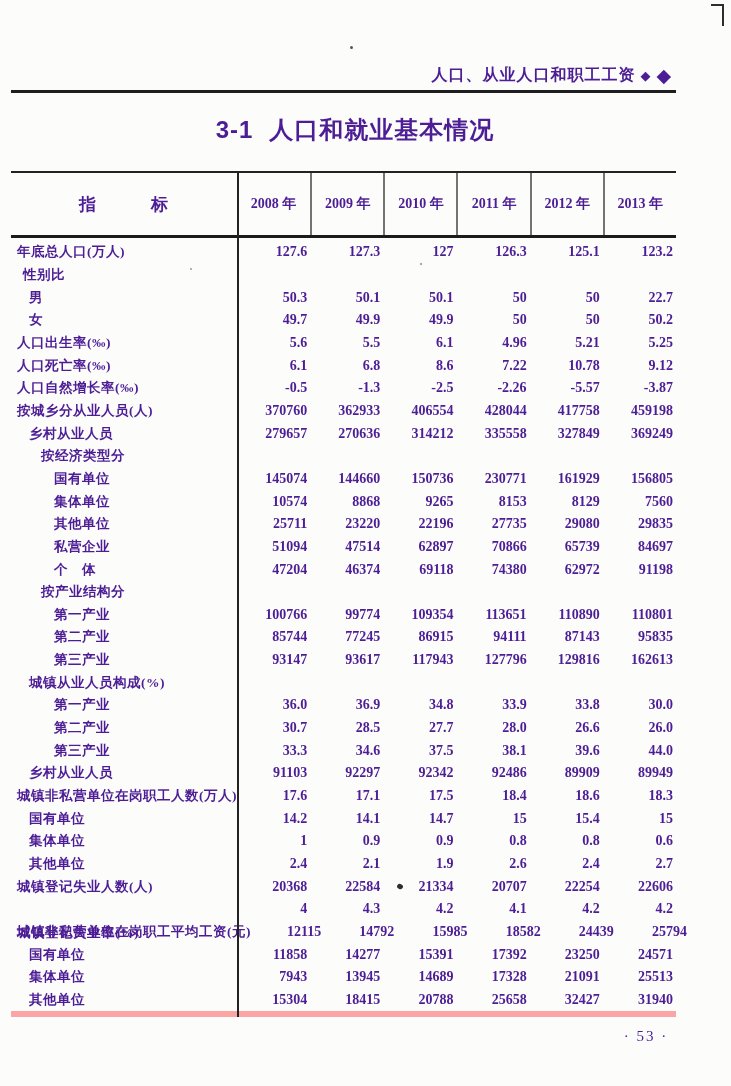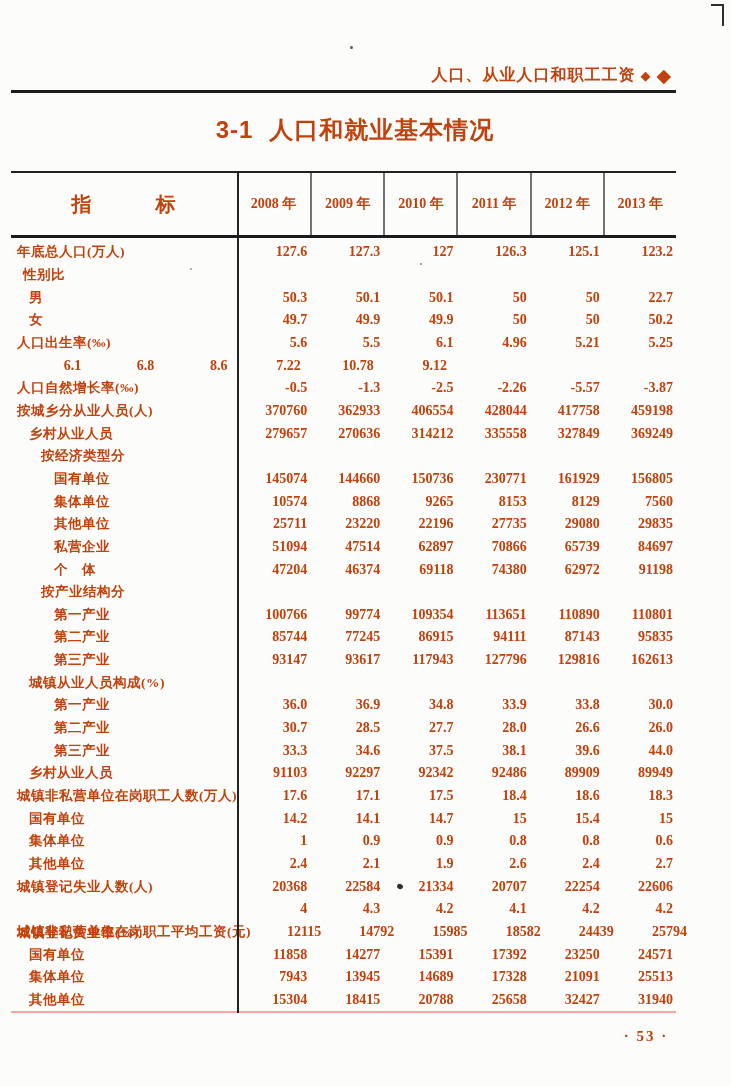--- a/index.html
+++ b/index.html
@@ -1,18 +1,18 @@
 <!DOCTYPE html>
 <html><head>
 <meta charset="utf-8">
 <style>
   html,body{margin:0;padding:0;background:#e8e8e6;}
   .page{
     position:relative;width:731px;height:1086px;margin:0 auto;
-    background:#fcfcfa;color:#c2410c;overflow:hidden;
+    background:#fcfcfa;color:#4c1d95;overflow:hidden;
     font-family:"Liberation Serif","DejaVu Serif",serif;
   }
   
   .corner-mark{position:absolute;left:711px;top:4px;width:11px;height:20px;
     border-top:2px solid #2e2e2e;border-right:2px solid #2e2e2e;}
   
   .running-head{position:absolute;right:59px;top:62px;height:26px;
     display:flex;align-items:center;gap:5px;
     font-size:16px;font-weight:bold;letter-spacing:1px;white-space:nowrap;}
   .dm-sm{font-size:13px;line-height:1;}
@@ -22,33 +22,33 @@
   .title{position:absolute;left:0;top:104px;width:690px;margin:10px;
     text-align:center;font-size:24px;font-weight:bold;letter-spacing:1px;
     font-family:"Liberation Sans","DejaVu Sans",sans-serif;}
   .title-gap{display:inline-block;width:16px;}
   
   .table{position:absolute;left:11px;top:171px;width:665px;}
   .thead{display:flex;align-items:stretch;height:62px;
     border-top:2px solid #222;border-bottom:3px solid #1b1b1b;}
   .th{display:flex;align-items:center;justify-content:center;box-sizing:border-box;
     font-weight:bold;}
-  .th.stub{flex:0 0 226px;font-size:20px;letter-spacing:1px;}
+  .th.stub{flex:0 0 226px;font-size:17px;letter-spacing:1px;}
   .th.year{flex:0 0 73.16px;font-size:14px;border-left:2px solid #737373;}
   .th.year.first{border-left:none;}
-  .tbody{padding-top:3px;border-bottom:2px solid #fca5a5;}
+  .tbody{padding-top:3px;border-bottom:6px solid #fca5a5;}
   .row{display:flex;align-items:center;height:22.66px;}
   .row .label{flex:0 0 226px;box-sizing:border-box;white-space:nowrap;
     font-size:13.5px;font-weight:bold;letter-spacing:0.5px;}
   .row .val{flex:0 0 73.16px;box-sizing:border-box;text-align:right;
     padding-right:3px;font-size:14px;font-weight:bold;}
   .stub-sep{position:absolute;left:226px;top:0;bottom:0;width:2px;background:#222;}
   
   .page-number{position:absolute;left:600px;top:1028px;width:92px;text-align:center;
-    font-size:15px;font-weight:bold;letter-spacing:2px;}
+    font-size:15px;font-weight:normal;letter-spacing:2px;}
   
   .speck{position:absolute;border-radius:50%;}
   .s1{left:350px;top:46px;width:3px;height:3px;background:#555;}
   .s2{left:506px;top:66px;width:2px;height:2px;background:#777;}
   .s3{left:420px;top:263px;width:2px;height:2px;background:#888;}
   .s4{left:190px;top:268px;width:2px;height:2px;background:#999;}
   .s5{left:397px;top:884px;width:6px;height:5px;background:#2e2e2e;
       border-radius:60% 40% 55% 45%;transform:rotate(28deg);}
 </style>
 </head>
@@ -118,20 +118,21 @@
         <div class="row">
           <div class="label" style="padding-left: 6px;">人口出生率(‰)</div>
           <div class="val">5.6</div>
           <div class="val">5.5</div>
           <div class="val">6.1</div>
           <div class="val">4.96</div>
           <div class="val">5.21</div>
           <div class="val">5.25</div>
         </div>
         <div class="row">
+          <div class="label" style="padding-left: 6px;">人口死亡率(‰)</div>
           <div class="val">6.1</div>
           <div class="val">6.8</div>
           <div class="val">8.6</div>
           <div class="val">7.22</div>
           <div class="val">10.78</div>
           <div class="val">9.12</div>
         </div>
         <div class="row">
           <div class="label" style="padding-left: 6px;">人口自然增长率(‰)</div>
           <div class="val">-0.5</div>

